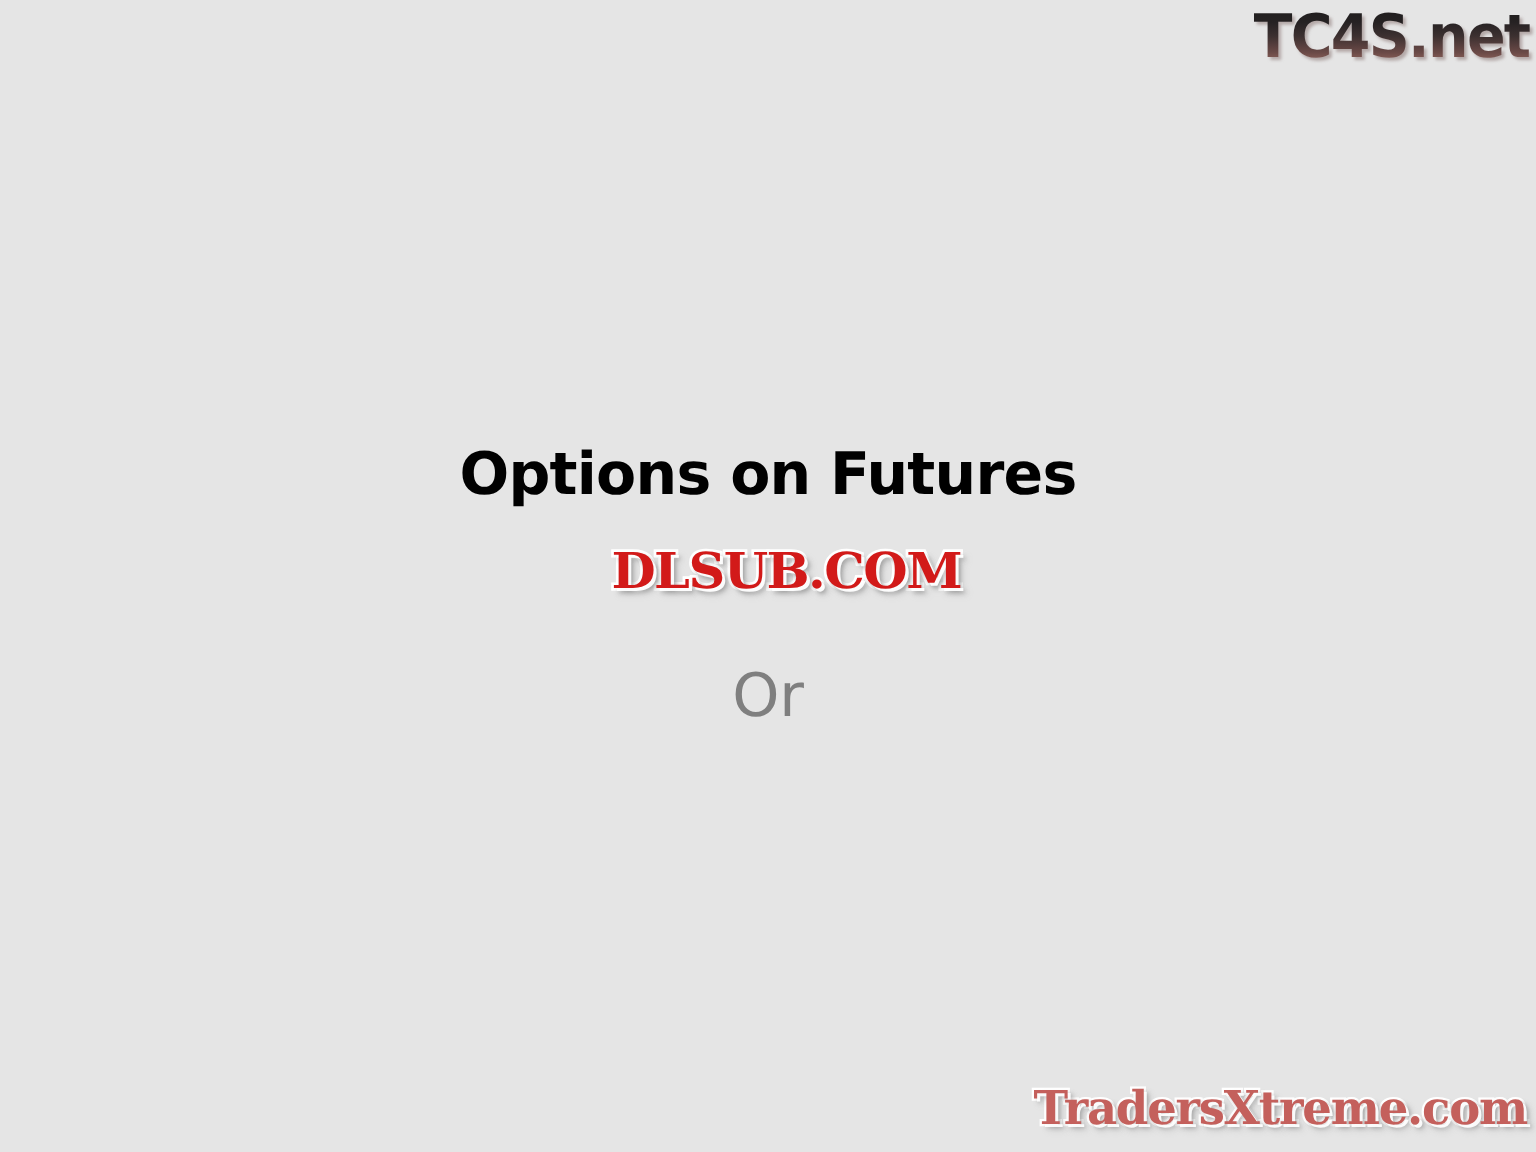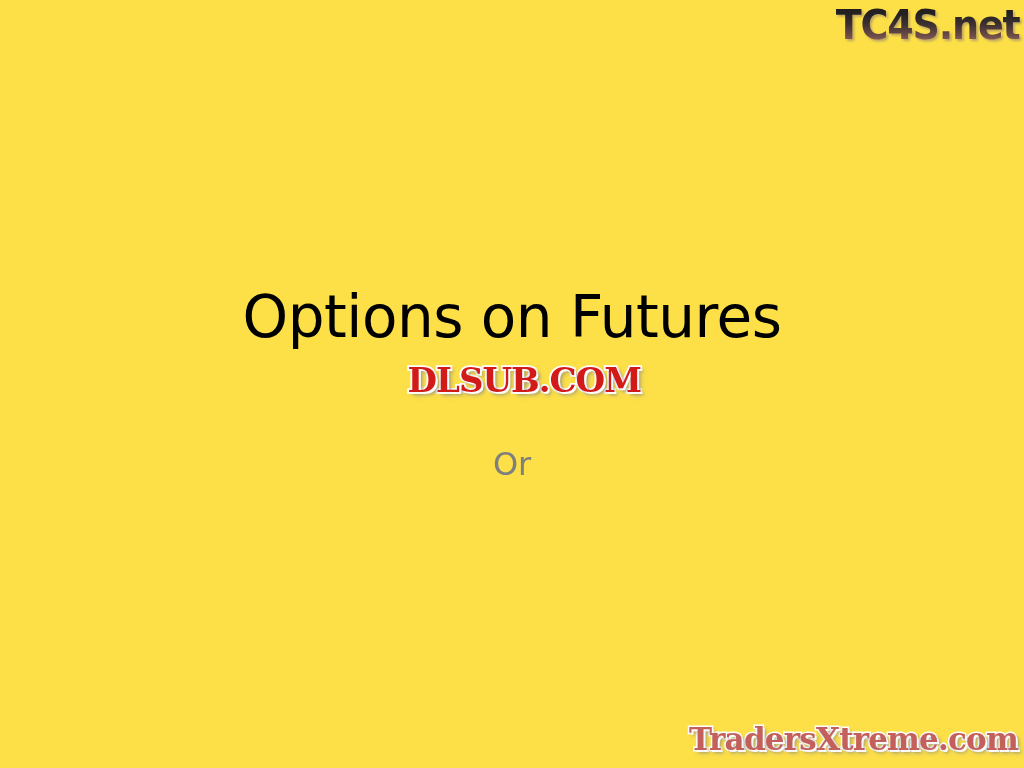--- a/index.html
+++ b/index.html
@@ -11,21 +11,21 @@
     height: 768px;
     background: #ffffff;
     font-family: "Liberation Sans", sans-serif;
     overflow: hidden;
     position: relative;
   }
 
   #slide {
     position: absolute;
     inset: 0;
-    background: #fde047;
+    background: #e5e5e5;
   }
 
   
   #brand-logo-top {
     position: absolute;
     top: 2px;
     right: 4px;
     font-family: "DejaVu Sans", sans-serif;
     font-weight: bold;
     font-size: 40px;
@@ -51,22 +51,22 @@
   
   #title-block {
     position: absolute;
     left: 0;
     right: 0;
     top: 286px;
     text-align: center;
   }
   #slide-title {
     font-family: "DejaVu Sans", sans-serif;
-    font-weight: 400;
-    font-size: 58px;
+    font-weight: 700;
+    font-size: 39px;
     line-height: 62px;
     color: #000000;
     letter-spacing: -0.5px;
     margin: 0;
   }
 
   
   #watermark-dlsub {
     position: absolute;
     left: 0;
@@ -99,21 +99,21 @@
     position: absolute;
     left: 0;
     right: 0;
     top: 442px;
     text-align: center;
     color: #7f7f7f;
     font-family: "DejaVu Sans", sans-serif;
     font-weight: 400;
   }
   #subtitle-line-1 {
-    font-size: 32px;
+    font-size: 40px;
     line-height: 44px;
     margin: 0;
     letter-spacing: -0.2px;
   }
   #subtitle-line-2 {
     font-size: 40px;
     line-height: 54px;
     margin: 16px 0 0 0;
     letter-spacing: -0.5px;
   }

